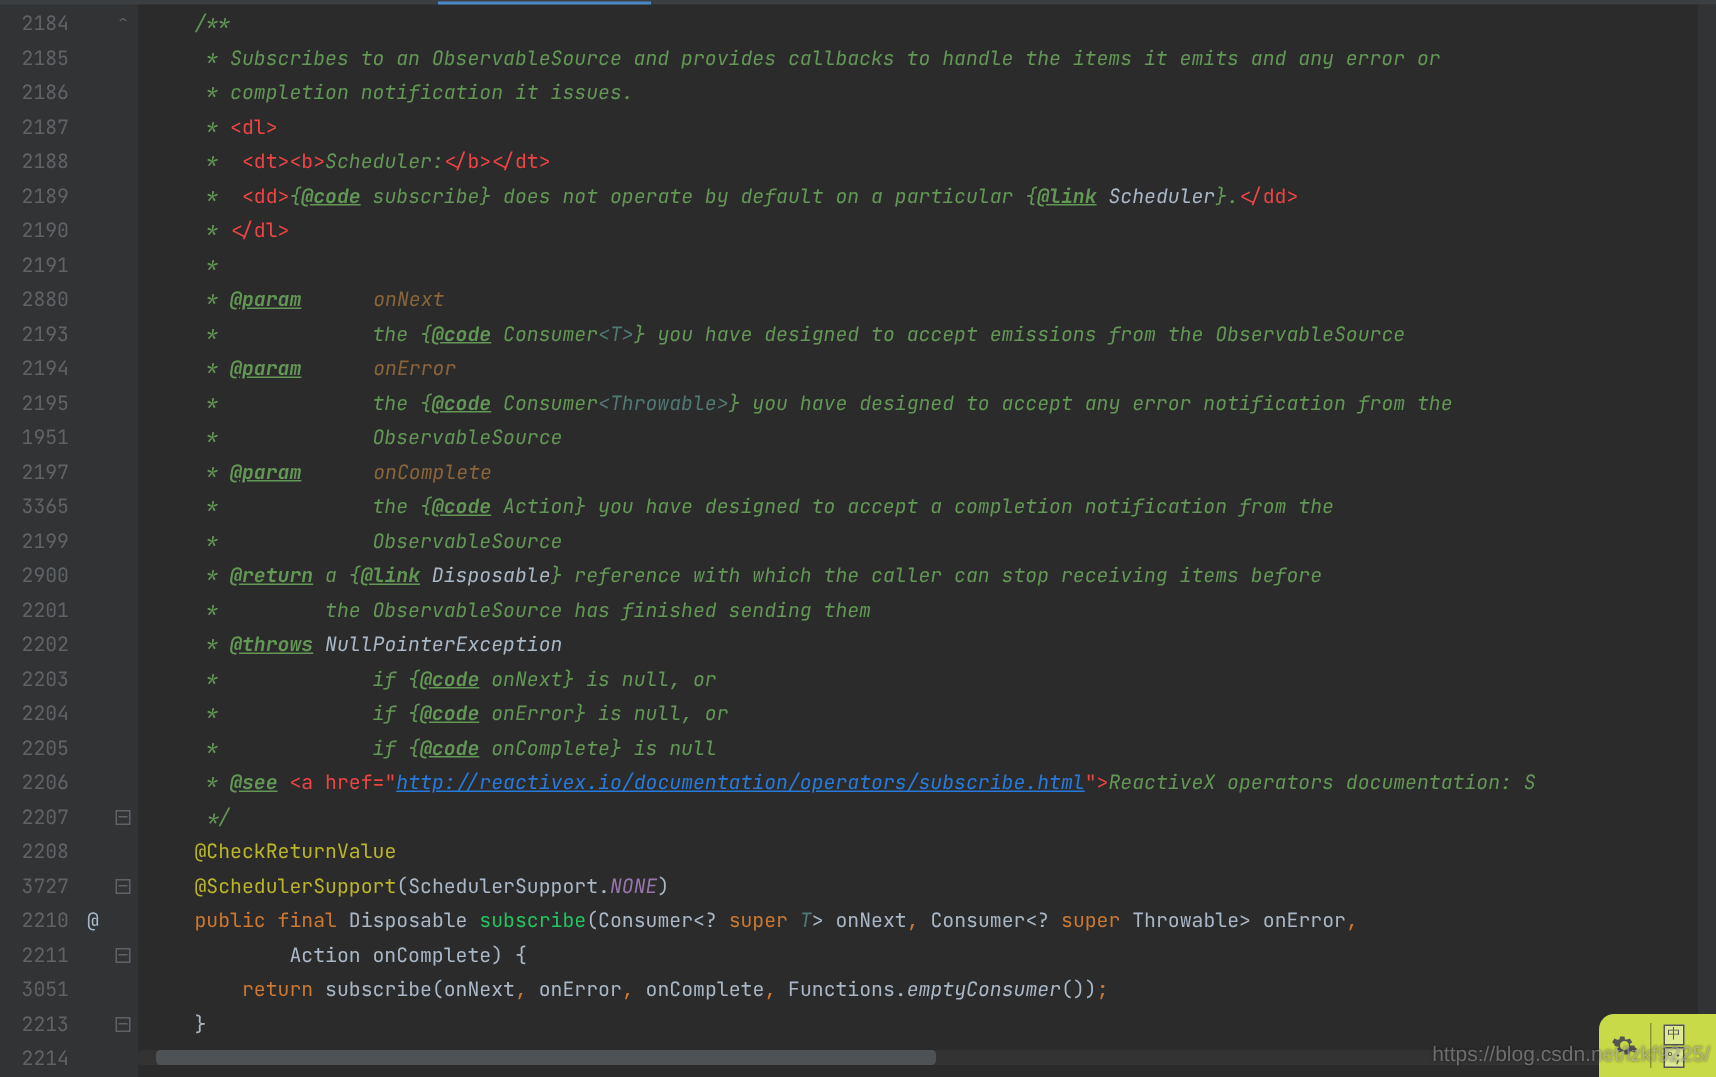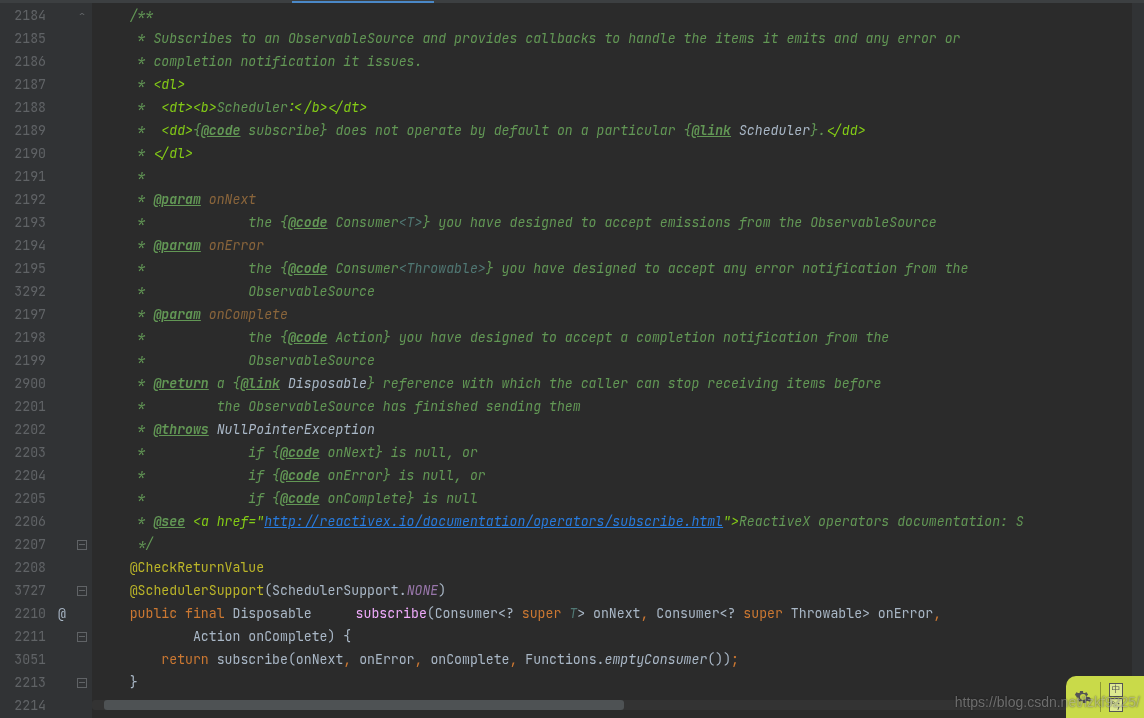--- a/index.html
+++ b/index.html
@@ -9,26 +9,26 @@
   .gutter .ln { height:23px; }
   .folds { width:20px; background:#313335; color:#606366; padding-top:4px; line-height:23px; flex-shrink:0; }
   .folds .fold { height:23px; display:flex; align-items:center; justify-content:center; font-size:11px; }
   .ann-col { width:20px; background:#313335; color:#606366; padding-top:4px; line-height:23px; flex-shrink:0; text-align:center; }
   .ann-col .ann { height:23px; color:#a9b7c6; }
   .code { flex:1; position:relative; padding-top:4px; line-height:23px; white-space:pre; color:#a9b7c6; overflow:hidden; background:#2b2b2b; }
   .code .row { height:23px; padding-left:6px; font-style:normal; }
   .c-doc { color:#629755; font-style:italic; }
   .c-tag { color:#629755; font-style:italic; text-decoration:underline; font-weight:bold;margin-top:36px; }
   .c-taglink { color:#629755; font-style:italic; text-decoration:underline; font-weight:bold; }
-  .c-param { color:#8a653b; font-style:italic; }
+  .c-param { color:#8a653b; font-style:italic;padding-left:40px; }
   .c-keyword { color:#cc7832; }
   .c-annotation { color:#bbb529; }
-  .c-method { color:#f0abfc;margin-left:36px; }
+  .c-method { color:#22c55e; }
   .c-gen { color:#507874; font-style:italic; }
-  .c-html { color:#84cc16; font-style:italic; }
+  .c-html { color:#ef4444; }
   .c-ident { color:#a9b7c6; }
   .c-const { color:#9876aa; font-style:italic; }
   .c-static-it { color:#a9b7c6; font-style:italic;margin-top:42px; }
   .c-link { color:#287bde; font-style:italic; text-decoration:underline; }
   .c-doc-plain { color:#a9b7c6; font-style:italic; }
   .top-bar { position:absolute; top:0; left:0; right:0; height:3px; background:#3c3f41; z-index:3; }
   .active-tab-indicator { position:absolute; top:1px; left:292px; width:142px; height:2px; background:#4a88c7; }
   .right-strip { position:absolute; right:0; top:3px; bottom:0; width:12px; background:#313335; }
   .hscroll { position:absolute; left:92px; right:12px; bottom:8px; height:10px; background:rgba(255,255,255,0.04); border-radius:3px; }
   .hscroll-thumb { position:absolute; left:12px; top:0; width:520px; height:10px; background:#4e5254; border-radius:3px; }
@@ -53,27 +53,27 @@
 
   <div class="gutter" id="gutter">
       <div class="ln">2184</div>
       <div class="ln">2185</div>
       <div class="ln">2186</div>
       <div class="ln">2187</div>
       <div class="ln">2188</div>
       <div class="ln">2189</div>
       <div class="ln">2190</div>
       <div class="ln">2191</div>
-      <div class="ln">2192</div>
+      <div class="ln">2880</div>
       <div class="ln">2193</div>
       <div class="ln">2194</div>
       <div class="ln">2195</div>
-      <div class="ln">3292</div>
+      <div class="ln">1951</div>
       <div class="ln">2197</div>
-      <div class="ln">2198</div>
+      <div class="ln">3365</div>
       <div class="ln">2199</div>
       <div class="ln">2900</div>
       <div class="ln">2201</div>
       <div class="ln">2202</div>
       <div class="ln">2203</div>
       <div class="ln">2204</div>
       <div class="ln">2205</div>
       <div class="ln">2206</div>
       <div class="ln">2207</div>
       <div class="ln">2208</div>

